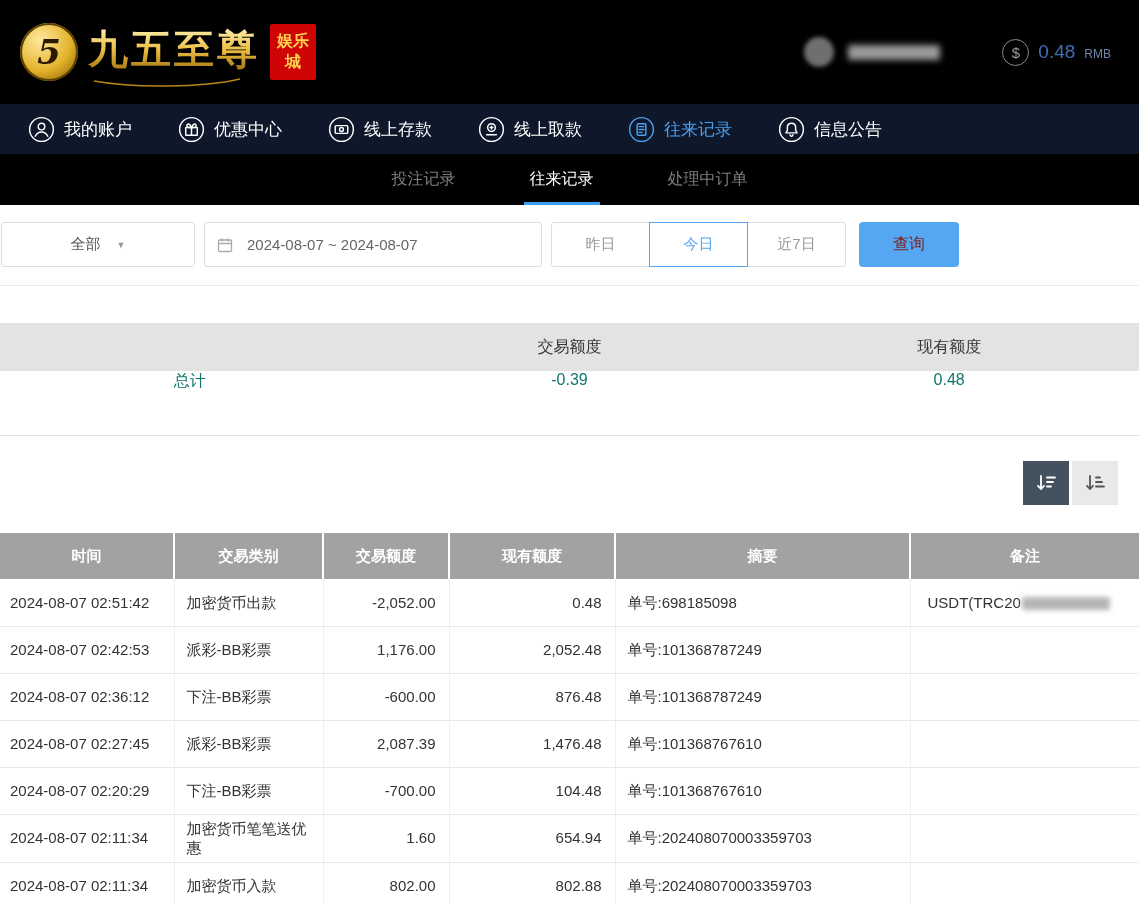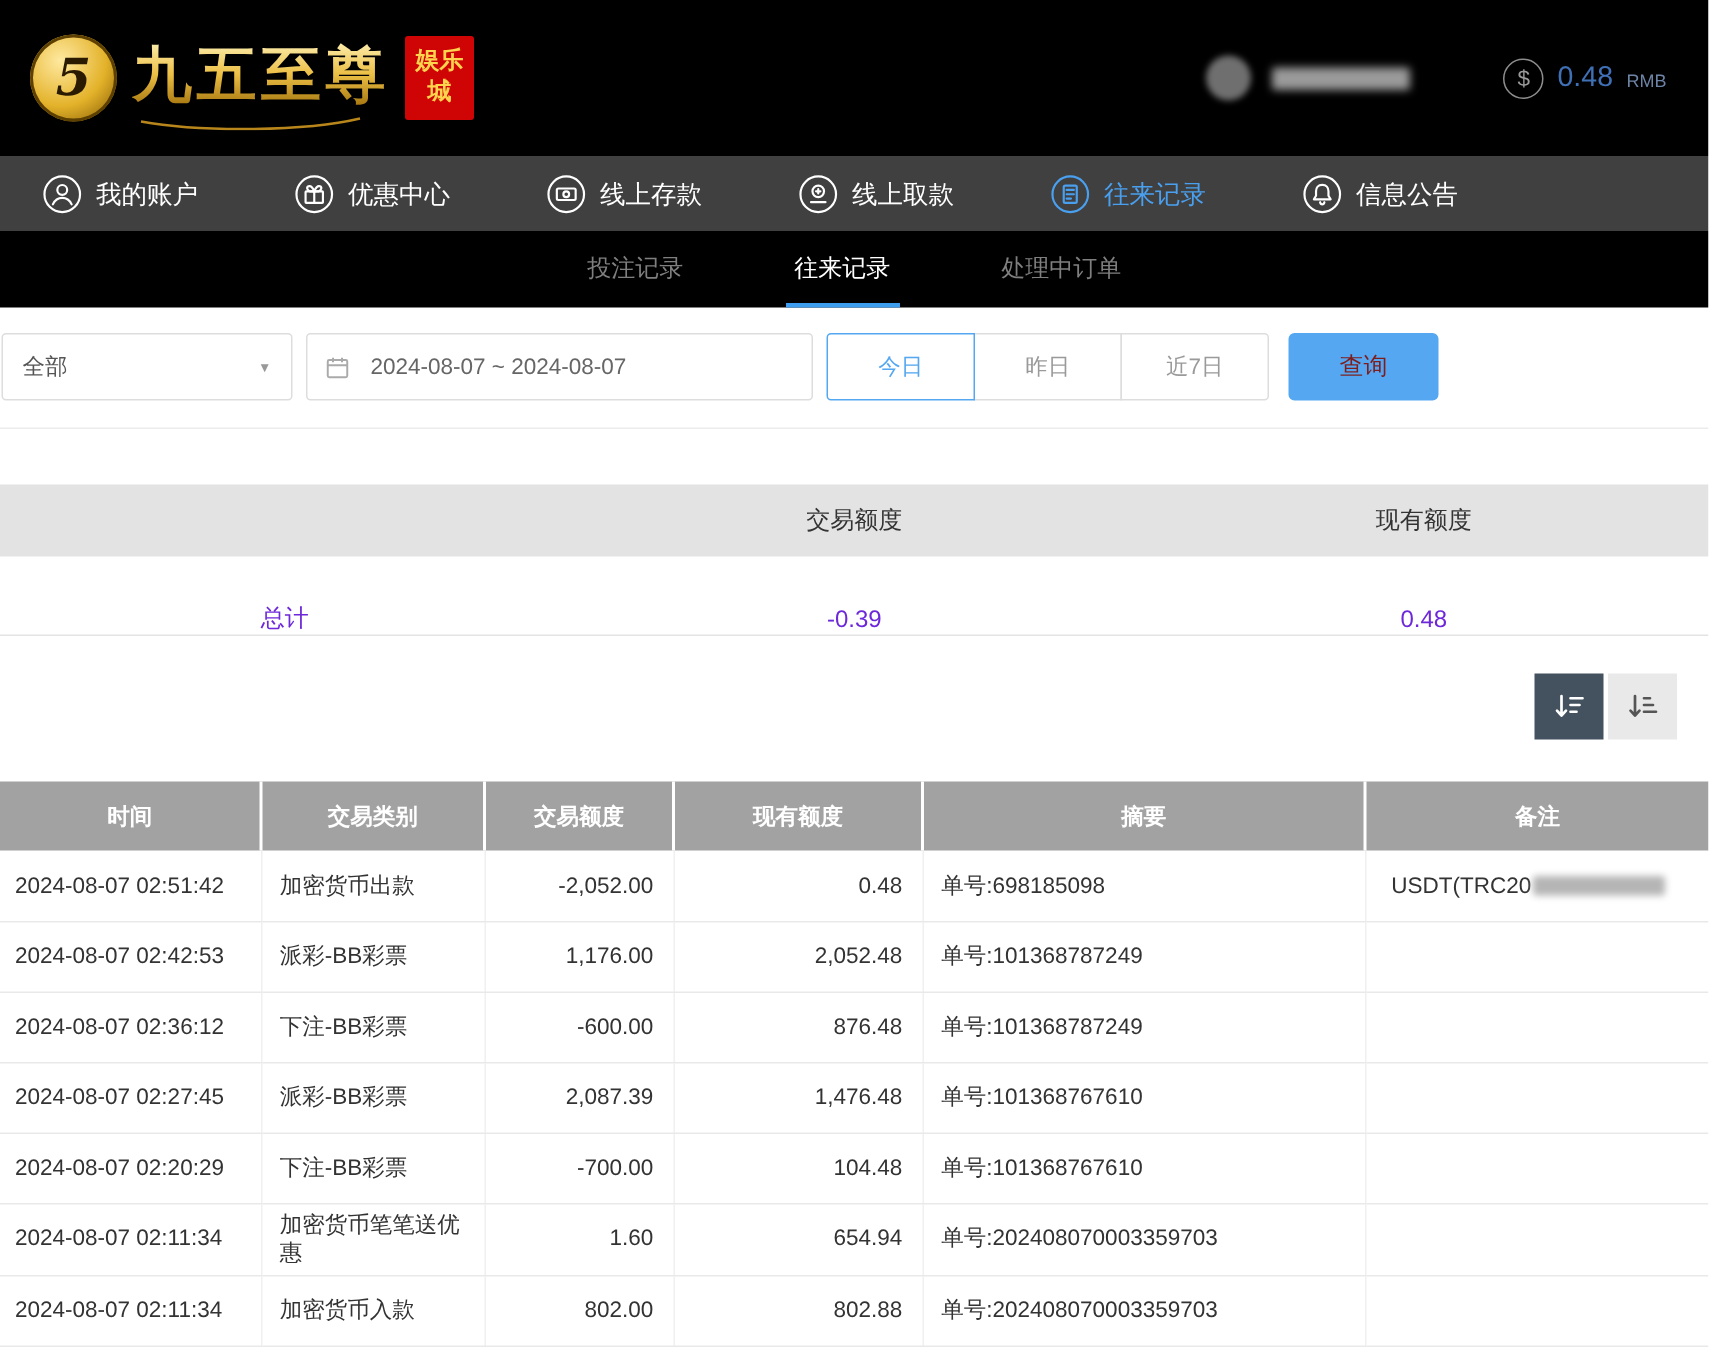--- a/index.html
+++ b/index.html
@@ -24,52 +24,52 @@
   .user-area { display:flex; align-items:center; gap:14px; }
   .avatar-blur { width:30px; height:30px; border-radius:50%; background:#6f6f6f; filter:blur(2px); }
   .username-blur { width:92px; height:15px; border-radius:2px; background:#9a9a9a; filter:blur(3px); margin-right:48px; }
   .balance { display:flex; align-items:center; gap:9px; }
   .coin { width:27px; height:27px; border:1.6px solid #8d8d8d; border-radius:50%;
     color:#9a9a9a; font-size:15px; display:flex; align-items:center; justify-content:center; }
   .balance-amount { color:#3f6fb4; font-size:19px; }
   .balance-currency { color:#6e84a6; font-size:12px; margin-top:3px; }
 
   
-  .mainnav { height:50px; background:#404040; display:flex; align-items:center; padding-left:28px; gap:64px; }
+  .mainnav { height:50px; background:#0f172a; display:flex; align-items:center; padding-left:28px; gap:46px; }
   .nav-item { display:flex; align-items:center; gap:9px; color:#fff; font-size:17px; cursor:pointer; white-space:nowrap; }
   .nav-item svg { width:27px; height:27px; display:block; }
   .nav-item.active { color:#4aa0f0; }
 
   
   .subnav { height:51px; background:#000; display:flex; justify-content:center; gap:70px; }
   .subtab { color:#7f7f7f; font-size:16px; display:flex; align-items:center; position:relative; cursor:pointer; padding:0 2px; }
   .subtab.active { color:#fff; }
   .subtab.active::after { content:""; position:absolute; left:-4px; right:-4px; bottom:0; height:3px; background:#3d9ef0; }
 
   
   .filterbar { display:flex; align-items:center; padding:17px 0 18px 1px; border-bottom:1px solid #ececec; }
   .select { width:194px; height:45px; border:1px solid #ddd; border-radius:3px; background:#fff;
-    display:flex; align-items:center; justify-content:space-between; padding:0 13px; font-size:15px; color:#555; cursor:pointer;gap:16px; }
+    display:flex; align-items:center; justify-content:center; padding:0 13px; font-size:15px; color:#555; cursor:pointer;gap:16px; }
   .chevron { color:#999; font-size:9px; }
   .dateinput { width:338px; height:45px; border:1px solid #ddd; border-radius:3px; margin-left:9px;
     display:flex; align-items:center; gap:14px; padding:0 12px; font-size:15px; color:#666; cursor:pointer; }
   .btn-group { display:flex; margin-left:9px; }
   .quick-btn { width:99px; height:45px; border:1px solid #ddd; background:#fff; color:#9a9a9a; font-size:15px;
     margin-left:-1px; display:flex; align-items:center; justify-content:center; cursor:pointer; }
   .quick-btn:first-child { margin-left:0; border-radius:3px 0 0 3px; }
   .quick-btn:last-child { border-radius:0 3px 3px 0; }
   .quick-btn.active { border-color:#54a7f0; color:#54a7f0; position:relative; z-index:2; }
   .search-btn { width:100px; height:45px; background:#54a7f0; color:#7f1d1d; border:none; border-radius:4px;
     font-size:16px; margin-left:13px; cursor:pointer; font-family:inherit; }
 
   
   .summary { margin-top:37px; }
   .summary-header { display:flex; background:#e3e3e3; height:48px; align-items:center; font-size:16px; color:#333; }
   .summary-header > div { flex:1; text-align:center; }
-  .summary-row { display:flex; height:53px; align-items:flex-end; border-bottom:1px solid #e3e3e3; font-size:16px; color:#6d28d9; }
+  .summary-row { display:flex; height:65px; align-items:flex-start; border-bottom:1px solid #e3e3e3; font-size:16px; color:#0f766e; }
   .summary-row > div { flex:1; text-align:center; }
 
   
   .sortbar { display:flex; justify-content:flex-end; padding:25px 21px 28px 0; gap:3px; }
   .sort-btn { width:46px; height:44px; display:flex; align-items:center; justify-content:center; cursor:pointer; border:none; }
   .sort-btn.desc { background:#43525e; color:#fff; }
   .sort-btn.asc  { background:#e9e9e9; color:#555; }
 
   
   table.datatable { width:100%; border-collapse:collapse; font-size:15px; color:#333; table-layout:fixed; }
@@ -176,22 +176,22 @@
     <span class="chevron">▼</span>
   </div>
   <div class="dateinput">
     <svg width="16" height="16" viewBox="0 0 16 16" fill="none" stroke="#aaa" stroke-width="1.3">
       <rect x="1.5" y="3" width="13" height="11.5" rx="1"></rect>
         <path d="M1.5 6.5h13M5 1.5v3M11 1.5v3"></path>
     </svg>
     <span>2024-08-07 ~ 2024-08-07</span>
   </div>
   <div class="btn-group">
+    <div class="quick-btn">昨日</div>
     <div class="quick-btn active">今日</div>
-    <div class="quick-btn">昨日</div>
     <div class="quick-btn">近7日</div>
   </div>
   <button class="search-btn">查询</button>
 </div>
 
 <div class="summary">
   <div class="summary-header">
     <div></div>
     <div>交易额度</div>
     <div>现有额度</div>

